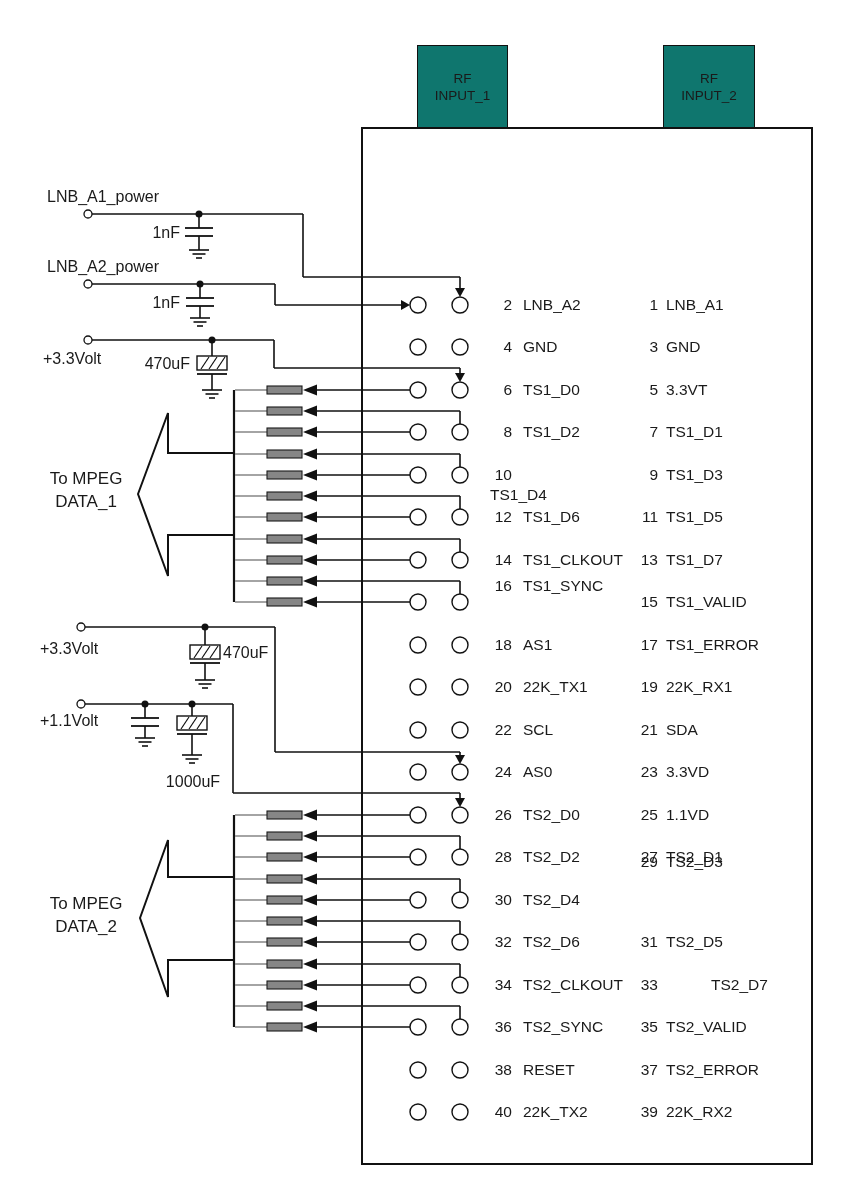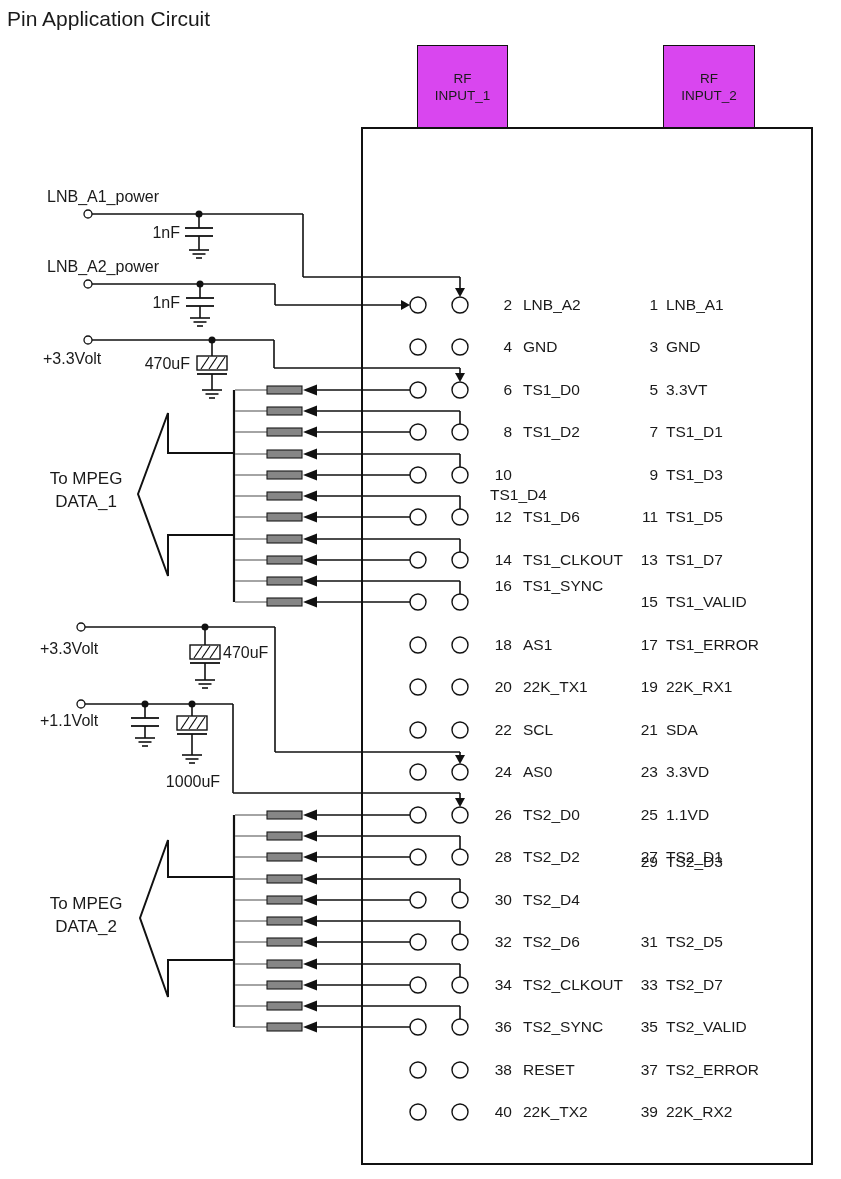--- a/index.html
+++ b/index.html
@@ -1,20 +1,20 @@
 <!DOCTYPE html>
 <html><head>
 <meta charset="utf-8">
 <style>
   html,body{margin:0;padding:0;background:#fff;}
   .canvas{position:relative;width:841px;height:1179px;background:#fff;overflow:hidden;
           font-family:"Liberation Sans",sans-serif;color:#1a1a1a;}
   svg{position:absolute;left:0;top:0;}
   .title{position:absolute;left:7px;top:7px;font-size:21px;color:#1a1a1a;}
-  .rfbox{position:absolute;border:1.5px solid #111;background:#d946ef;box-sizing:border-box;
+  .rfbox{position:absolute;border:1.5px solid #111;background:#0f766e;box-sizing:border-box;
          display:flex;flex-direction:column;align-items:center;justify-content:center;
          font-size:13.5px;line-height:17px;text-align:center;}
   .pwr{position:absolute;font-size:16px;white-space:nowrap;}
   .capv{position:absolute;font-size:16px;white-space:nowrap;}
   .ra{text-align:right;}
   .ca{text-align:center;}
   .mpeg{position:absolute;width:106px;text-align:center;font-size:17px;line-height:23px;}
   .plabel{position:absolute;height:20px;line-height:20px;font-size:15.5px;color:#1a1a1a;
           display:flex;white-space:nowrap;}
   .plabel .num{display:inline-block;width:33px;text-align:right;}
@@ -252,21 +252,20 @@
       <circle cx="418" cy="985" r="8" fill="#fff" stroke="#111" stroke-width="1.4"></circle>
       <circle cx="460" cy="985" r="8" fill="#fff" stroke="#111" stroke-width="1.4"></circle>
       <circle cx="418" cy="1027" r="8" fill="#fff" stroke="#111" stroke-width="1.4"></circle>
       <circle cx="460" cy="1027" r="8" fill="#fff" stroke="#111" stroke-width="1.4"></circle>
       <circle cx="418" cy="1070" r="8" fill="#fff" stroke="#111" stroke-width="1.4"></circle>
       <circle cx="460" cy="1070" r="8" fill="#fff" stroke="#111" stroke-width="1.4"></circle>
       <circle cx="418" cy="1112" r="8" fill="#fff" stroke="#111" stroke-width="1.4"></circle>
       <circle cx="460" cy="1112" r="8" fill="#fff" stroke="#111" stroke-width="1.4"></circle>
     </svg>
 
-  <div class="title">Pin Application Circuit</div>
 
   <div class="rfbox" style="left:417px;top:45px;width:91px;height:83px;">
     <div>RF</div>
     <div>INPUT_1</div>
   </div>
   <div class="rfbox" style="left:663px;top:45px;width:92px;height:83px;">
     <div>RF</div>
     <div>INPUT_2</div>
   </div>
 
@@ -417,21 +416,21 @@
         <span class="name">TS2_D6</span>
       </div>
       <div class="plabel odd" style="top: 932px;">
         <span class="num">31</span>
         <span class="name">TS2_D5</span>
       </div>
       <div class="plabel even" style="top: 975px;">
         <span class="num">34</span>
         <span class="name">TS2_CLKOUT</span>
       </div>
-      <div class="plabel odd" style="top: 975px;">
+      <div class="plabel odd" style="top: 975px; gap: 45px;">
         <span class="num">33</span>
         <span class="name">TS2_D7</span>
       </div>
       <div class="plabel even" style="top: 1017px;">
         <span class="num">36</span>
         <span class="name">TS2_SYNC</span>
       </div>
       <div class="plabel odd" style="top: 1017px;">
         <span class="num">35</span>
         <span class="name">TS2_VALID</span>

